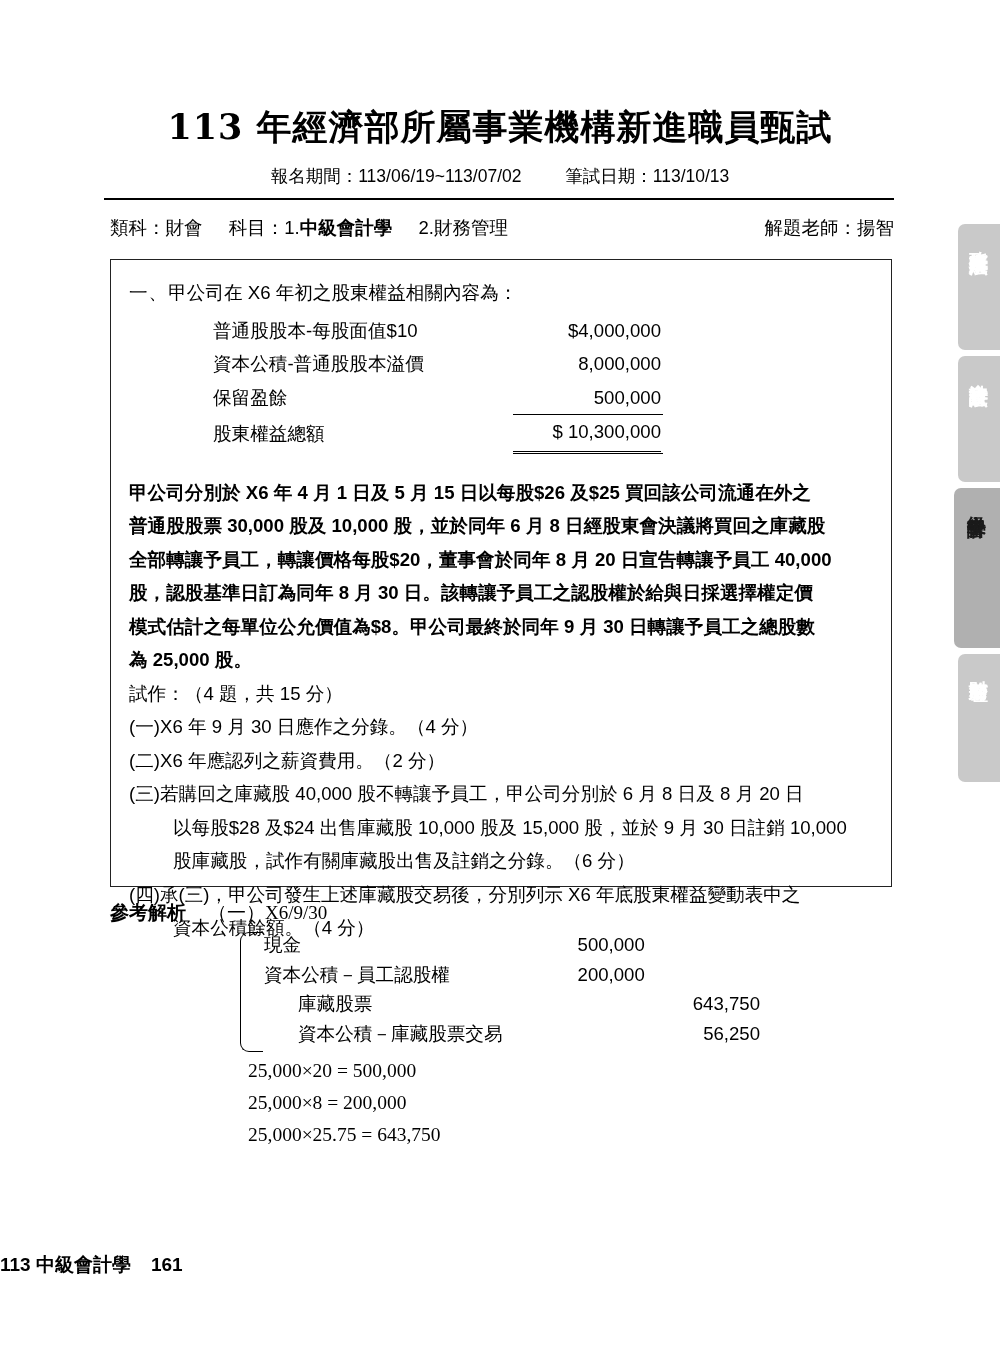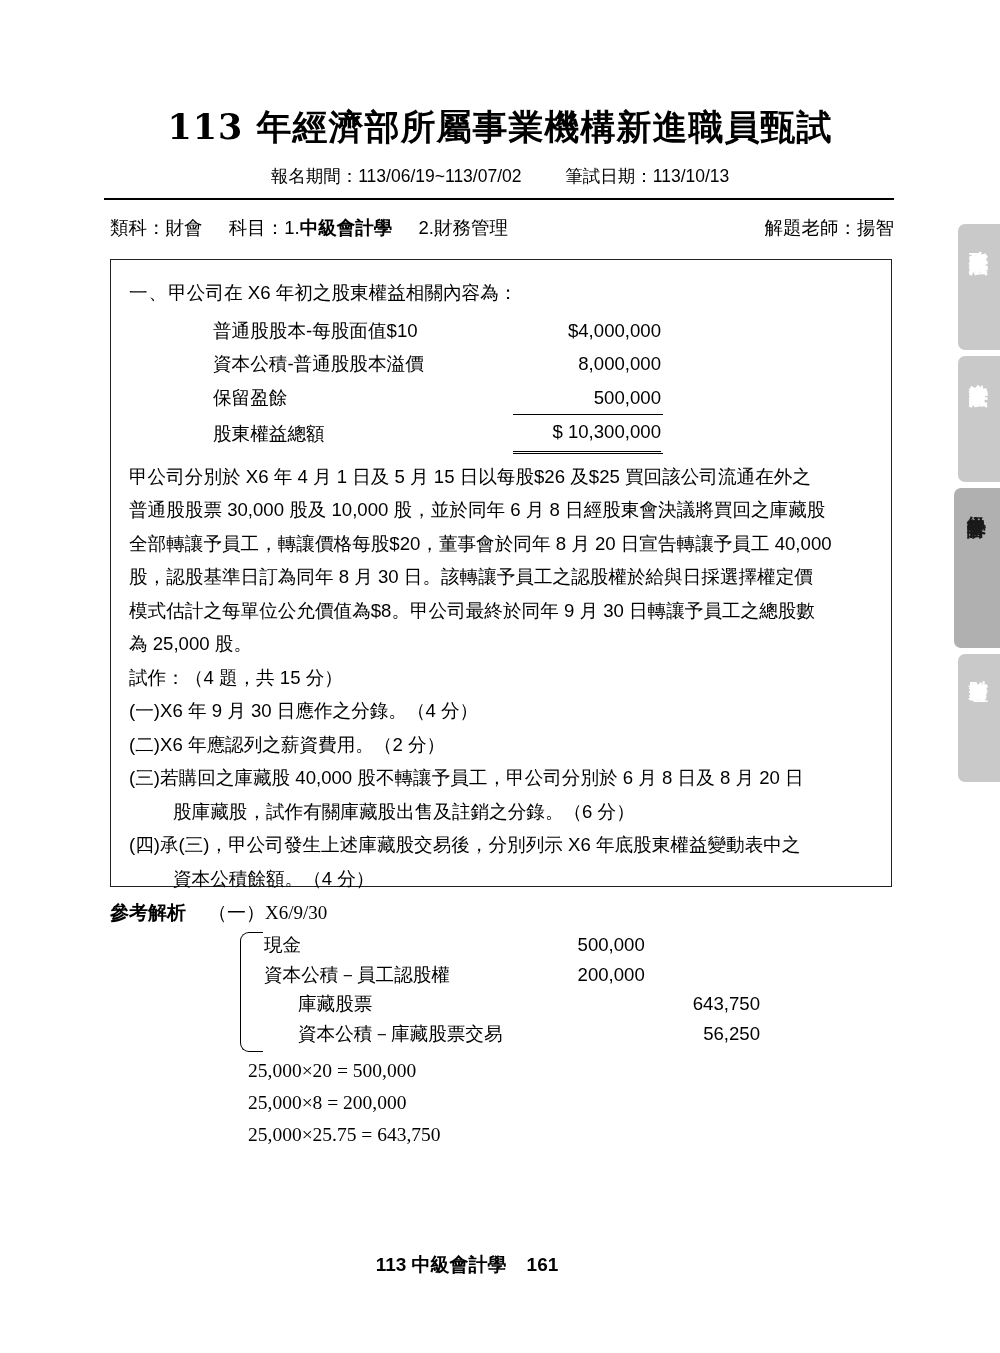--- a/index.html
+++ b/index.html
@@ -113,23 +113,24 @@
     position: relative;
   }
   .eq-table tr.u-double td.amt .dbl {
     display: block;
     border-bottom: 1.4px solid #000;
     padding-bottom: 2px;
     margin-bottom: 1px;
   }
 
   .para {
-    margin-top: 6px;
+    margin-top: 22px;
     text-align: justify;
     text-justify: inter-ideograph;
+    font-weight: bold;
   }
   .line { white-space: nowrap; }
 
   .item { margin-top: 0; }
   .item .hang {
     display: block;
     padding-left: 44px;
     text-indent: -44px;
   }
   .item .hang2 {
@@ -197,21 +198,21 @@
   .calc.c1 { top: 1060px; }
   .calc.c2 { top: 1092px; }
   .calc.c3 { top: 1124px; }
 
   
   .footer {
     position: absolute;
     top: 1252px;
     left: 0;
     width: 1000px;
-    text-align: center;
+    text-align: left;
     padding-right: 66px;
     box-sizing: border-box;
     font-family: "Liberation Sans", sans-serif;
     font-weight: bold;
     font-size: 19px;
   }
   .footer .pg { margin-left: 20px; }
 
   
   .tabs {
@@ -323,20 +324,21 @@
       <div class="item">
         <span class="hang"><span>(一)</span><span>X6 年 9 月 30 日應作之分錄。（4 分）</span></span>
       </div>
 
       <div class="item">
         <span class="hang"><span>(二)</span><span>X6 年應認列之薪資費用。（2 分）</span></span>
       </div>
 
       <div class="item">
         <span class="hang"><span>(三)</span><span>若購回之庫藏股 40,000 股不轉讓予員工，甲公司分別於 6 月 8 日及 8 月 20 日</span></span>
+        <span class="hang2">以每股$28 及$24 出售庫藏股 10,000 股及 15,000 股，並於 9 月 30 日註銷 10,000</span>
         <span class="hang2">股庫藏股，試作有關庫藏股出售及註銷之分錄。（6 分）</span>
       </div>
 
       <div class="item">
         <span class="hang"><span>(四)</span><span>承(三)，甲公司發生上述庫藏股交易後，分別列示 X6 年底股東權益變動表中之</span></span>
         <span class="hang2">資本公積餘額。（4 分）</span>
       </div>
 
     </div>
   </div>

